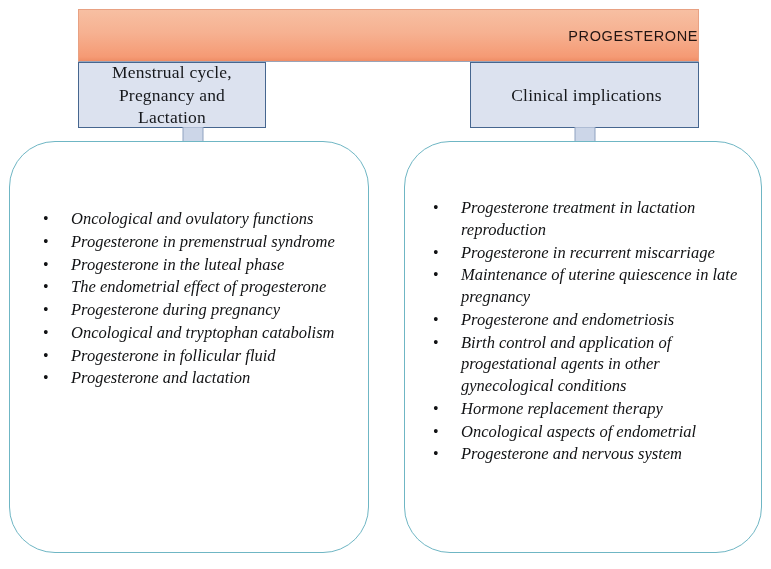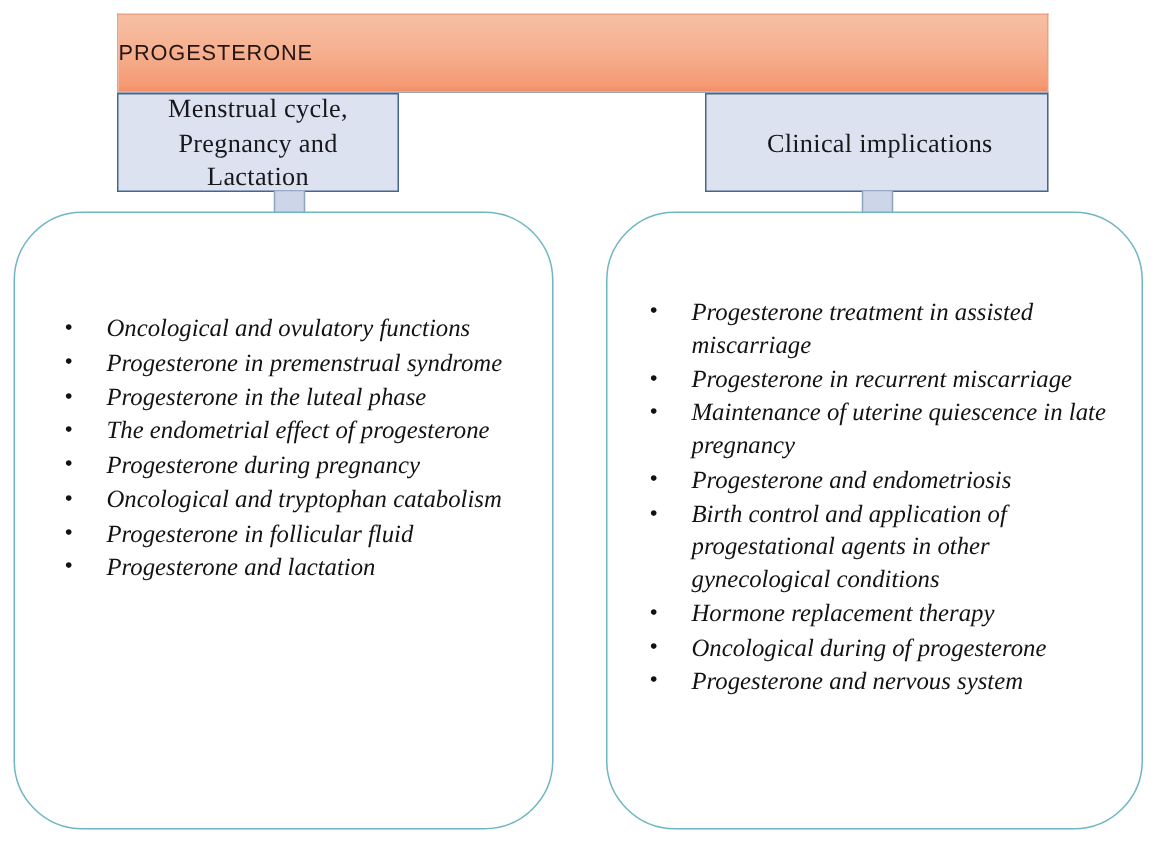--- a/index.html
+++ b/index.html
@@ -28,21 +28,21 @@
     left: 78px;
     top: 9px;
     width: 621px;
     height: 53px;
     box-sizing: border-box;
     background: linear-gradient(to bottom, #f7bfa2 0%, #f6b191 45%, #f59a74 92%, #ef8d66 100%);
     border: 1px solid #e8a183;
     border-bottom: 1px solid #9aa4b8;
     display: flex;
     align-items: center;
-    justify-content: flex-start;
+    justify-content: flex-end;
   }
   .title-banner-text {
     font-family: "Liberation Sans", sans-serif;
     font-size: 14.5px;
     letter-spacing: 0.6px;
     color: #231512;
     font-weight: 400;
   }
 
   
@@ -183,24 +183,24 @@
         <li class="bullet-item"><span class="bullet-dot">•</span><span>The endometrial effect of progesterone</span></li>
         <li class="bullet-item"><span class="bullet-dot">•</span><span>Progesterone during pregnancy</span></li>
         <li class="bullet-item"><span class="bullet-dot">•</span><span>Oncological and tryptophan catabolism</span></li>
         <li class="bullet-item"><span class="bullet-dot">•</span><span>Progesterone in follicular fluid</span></li>
         <li class="bullet-item"><span class="bullet-dot">•</span><span>Progesterone and lactation</span></li>
       </ul>
   </div>
 
   <div class="content-panel" id="panel-right">
     <ul class="bullet-list" id="list-right">
-        <li class="bullet-item"><span class="bullet-dot">•</span><span>Progesterone treatment in assisted miscarriage</span></li>
+        <li class="bullet-item"><span class="bullet-dot">•</span><span>Progesterone treatment in lactation reproduction</span></li>
         <li class="bullet-item"><span class="bullet-dot">•</span><span>Progesterone in recurrent miscarriage</span></li>
         <li class="bullet-item"><span class="bullet-dot">•</span><span>Maintenance of uterine quiescence in late pregnancy</span></li>
         <li class="bullet-item"><span class="bullet-dot">•</span><span>Progesterone and endometriosis</span></li>
         <li class="bullet-item"><span class="bullet-dot">•</span><span>Birth control and application of progestational agents in other gynecological conditions</span></li>
         <li class="bullet-item"><span class="bullet-dot">•</span><span>Hormone replacement therapy</span></li>
-        <li class="bullet-item"><span class="bullet-dot">•</span><span>Oncological during of progesterone</span></li>
+        <li class="bullet-item"><span class="bullet-dot">•</span><span>Oncological aspects of endometrial</span></li>
         <li class="bullet-item"><span class="bullet-dot">•</span><span>Progesterone and nervous system</span></li>
       </ul>
   </div>
 
 </div>
 
 </body></html>

